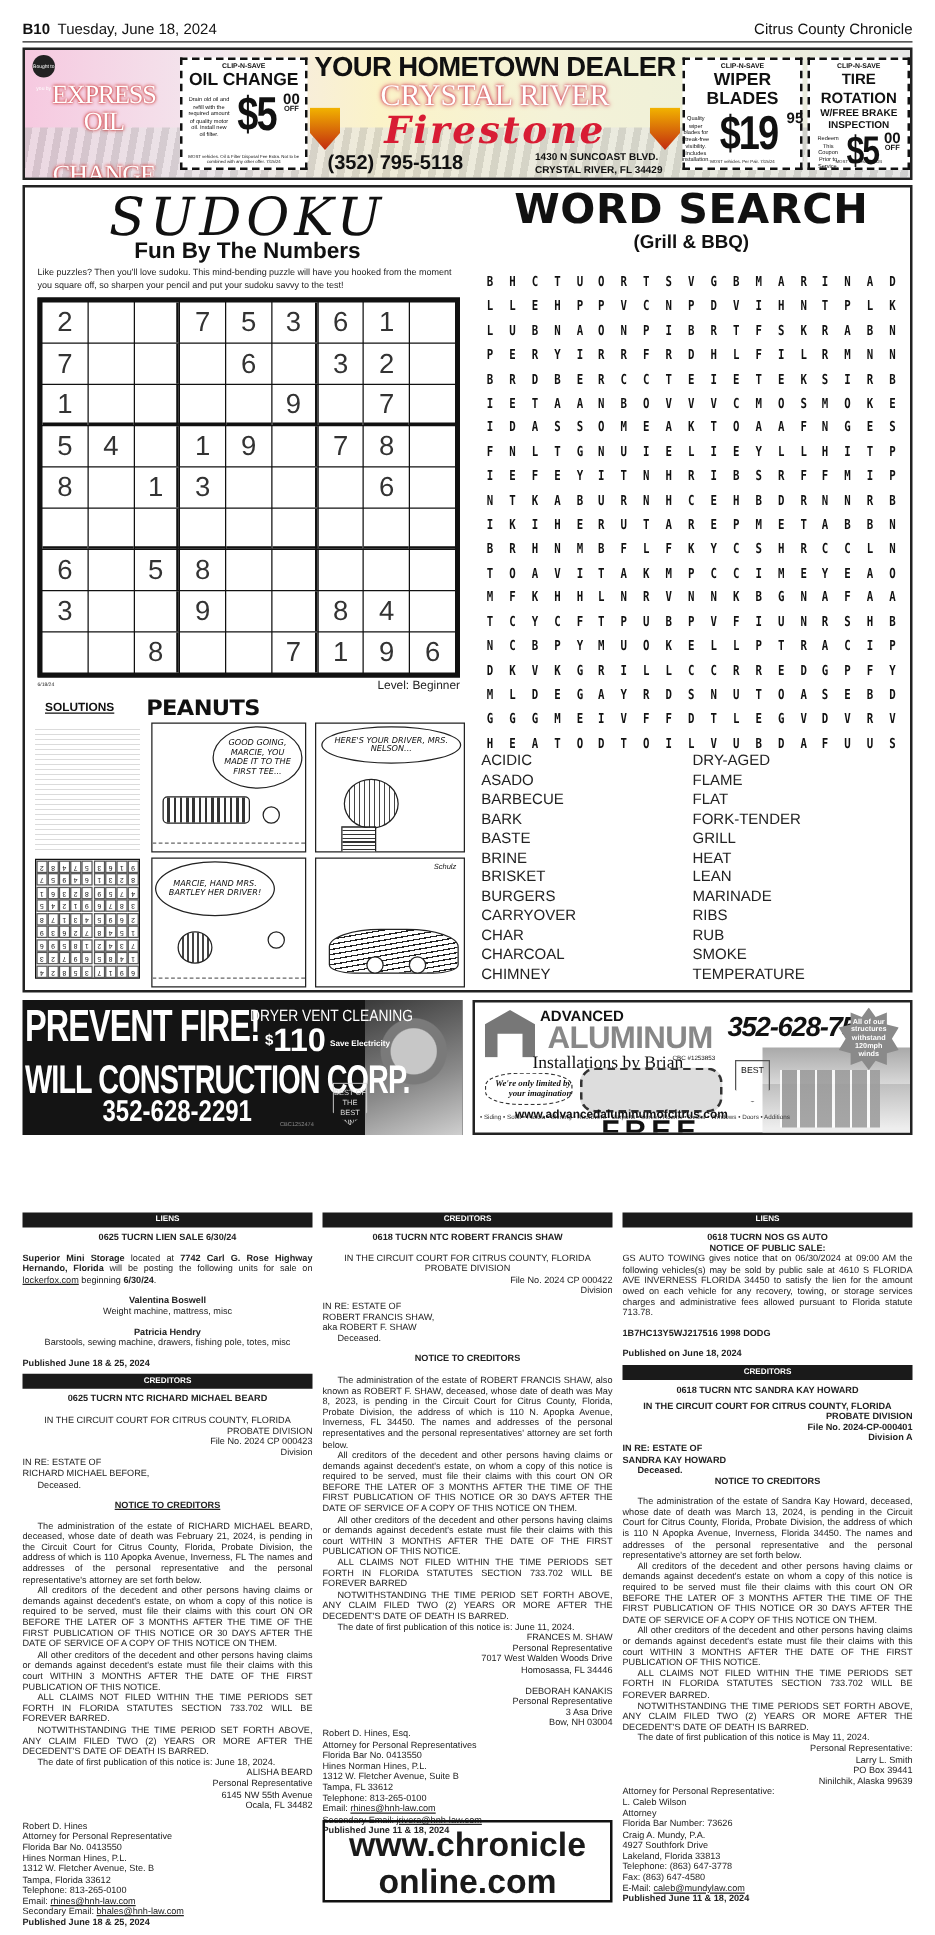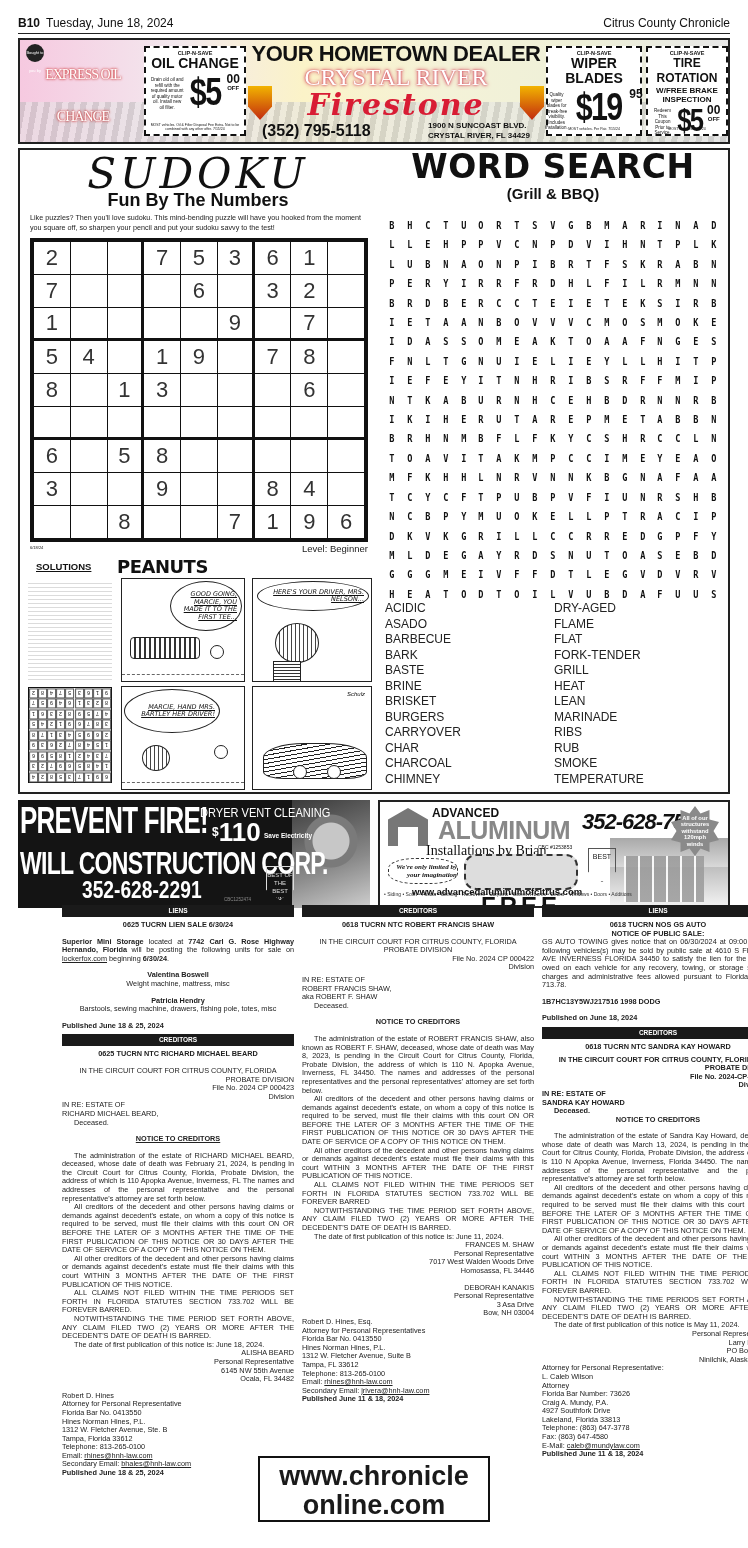--- a/index.html
+++ b/index.html
@@ -6,21 +6,21 @@
   body { width: 748px; height: 1548px; background: #fff; font-family: "Liberation Sans", sans-serif; color: #111; position: relative; overflow: hidden; }
   .abs { position: absolute; }
   
   .pagehead { left: 18px; top: 12px; width: 712px; height: 22px; display: flex; justify-content: space-between; align-items: center; font-size: 12px; font-family: "Liberation Sans Narrow", "Liberation Sans", sans-serif; border-bottom: 1.5px solid #222; }
   .pagehead b { margin-right: 6px; }
   
   .banner { left: 18px; top: 38px; width: 712px; height: 106px; border: 2px solid #222; background: linear-gradient(90deg, #f6c9e0 0%, #f3e8ee 22%, #fbf3c8 40%, #f4f2d8 60%, #eef0d8 80%, #e7e7e7 100%); overflow: hidden; }
   .banner .tires { position: absolute; left: 0; right: 0; bottom: 0; height: 40px; background: repeating-linear-gradient(100deg, #bbb 0 6px, #e4e4e4 6px 12px); opacity: .55; }
   .promo { position: absolute; left: 4px; top: 4px; width: 118px; text-align: center; z-index: 2; }
   .promo .badge { position: absolute; left: 2px; top: 0; width: 18px; height: 18px; border-radius: 50%; background: #222; color: #fff; font-size: 4px; line-height: 18px; }
-  .promo .l1 { font-family: "Liberation Serif", serif; color: #fff; font-size: 14px; line-height: 22px; margin-top: 20px; text-shadow: 0 0 2px #c33, 0 0 3px #c33; letter-spacing: -1px; }
+  .promo .l1 { font-family: "Liberation Serif", serif; color: #fff; font-size: 21px; line-height: 22px; margin-top: 20px; text-shadow: 0 0 2px #c33, 0 0 3px #c33; letter-spacing: -1px; }
   .coupon { position: absolute; top: 6px; height: 90px; border: 2px dashed #111; background: #fff; text-align: center; z-index: 2; }
   .coupon .clip { font-size: 5.5px; font-weight: bold; margin-top: 2px; }
   .coupon .ttl { font-weight: bold; font-size: 14px; line-height: 15px; }
   .coupon .sub { font-weight: bold; font-size: 8px; line-height: 9px; }
   .coupon .row { display: flex; align-items: flex-start; justify-content: center; gap: 2px; margin-top: 2px; }
   .coupon .fine { font-size: 4.5px; line-height: 5.5px; width: 34px; text-align: center; margin-top: 4px; }
   .coupon .big { font-weight: bold; font-size: 38px; line-height: 38px; letter-spacing: -2px; transform: scaleX(.8); }
   .coupon .cents { font-weight: bold; font-size: 12px; line-height: 12px; }
   .coupon .off { font-size: 6px; font-weight: bold; }
   .coupon .exp { font-size: 3.5px; position: absolute; bottom: 3px; left: 0; right: 0; }
@@ -42,21 +42,21 @@
   .sud-grid .cell.br { border-right: 2px solid #111; }
   .sud-grid .cell.bb { border-bottom: 2px solid #111; }
   .sud-code { left: 30px; top: 545px; font-size: 4px; }
   .sud-level { left: 250px; top: 543px; width: 118px; text-align: right; font-size: 9.5px; color: #222; }
   .sol-title { left: 36px; top: 561px; font-size: 9.5px; font-weight: bold; text-decoration: underline; }
   .ws-grid-sol { left: 28px; top: 580px; width: 84px; height: 100px; background: repeating-linear-gradient(0deg, #ccc 0 1px, #fff 1px 4px), repeating-linear-gradient(90deg, #ccc 0 1px, transparent 1px 4px); opacity: .7; }
   .sud-sol { left: 28px; top: 687px; width: 84px; height: 96px; border: 1.5px solid #111; display: grid; grid-template-columns: repeat(9, 1fr); grid-template-rows: repeat(9, 1fr); }
   .sud-sol span { font-size: 5.5px; display: flex; align-items: center; justify-content: center; border: 0.5px solid #555; transform: rotate(180deg); }
   .peanuts-logo { left: 117px; top: 556px; font-size: 18px; font-weight: bold; font-family: "DejaVu Sans", sans-serif; letter-spacing: -0.5px; transform: scaleY(.95); }
   .panel { position: absolute; border: 1.5px solid #222; background: #fff; overflow: hidden; }
-  .bubble { position: absolute; border: 1.2px solid #222; border-radius: 50%; font-family: "DejaVu Sans", sans-serif; font-size: 6.5px; line-height: 7.5px; text-align: right; display: flex; align-items: center; justify-content: center; padding: 4px; font-style: italic; text-decoration: underline; }
+  .bubble { position: absolute; border: 1.2px solid #222; border-radius: 50%; font-family: "DejaVu Sans", sans-serif; font-size: 6.5px; line-height: 7.5px; text-align: center; display: flex; align-items: center; justify-content: center; padding: 4px; font-style: italic; }
   .ground { position: absolute; left: 0; right: 0; bottom: 6px; border-top: 1px dashed #666; }
   .fig { position: absolute; background: #fff; border: 1.3px solid #222; }
   
   .ws-title { left: 378px; top: 149px; width: 350px; text-align: center; font-family: "DejaVu Sans", sans-serif; font-weight: bold; font-size: 33px; letter-spacing: 0.5px; line-height: 36px; }
   .ws-sub { left: 378px; top: 185px; width: 350px; text-align: center; font-weight: bold; font-size: 15px; }
   .ws-grid { left: 383px; top: 216px; width: 340px; display: grid; grid-template-columns: repeat(19, 1fr); row-gap: 0; }
   .ws-grid span { font-family: "DejaVu Sans Mono", monospace; font-weight: bold; font-size: 11px; line-height: 19.4px; text-align: center; transform: scaleX(.78); }
   .ws-list { left: 385px; top: 601px; width: 340px; display: grid; grid-template-columns: 169px 171px; grid-auto-flow: column; grid-template-rows: repeat(12, 15.5px); }
   .ws-list span { font-size: 12px; color: #222; line-height: 15.5px; }
   
@@ -83,21 +83,21 @@
   .ad-al .photo::after { content: ""; position: absolute; left: 14px; top: 18px; width: 80px; height: 46px; background: repeating-linear-gradient(90deg, #fff 0 2px, #9a9a9a 2px 14px); opacity: .85; }
   .ad-al .imag { position: absolute; left: 8px; top: 56px; width: 70px; height: 26px; border: 1px dashed #333; border-radius: 40%; font-family: "Liberation Serif", serif; font-style: italic; font-weight: bold; font-size: 7px; text-align: right; line-height: 8px; padding-top: 4px; }
   .ad-al .free { position: absolute; left: 84px; top: 52px; width: 114px; height: 36px; border: 2px dashed #333; border-radius: 12px; background: #ddd; text-align: center; }
   .ad-al .free .f { font-weight: bold; font-size: 24px; line-height: 20px; letter-spacing: 4px; margin-top: 40px; }
   .ad-al .free .p { font-weight: bold; font-size: 7px; color: #333; }
   .ad-al .free .u { font-size: 4px; }
   .ad-al .best { position: absolute; left: 208px; top: 46px; width: 28px; height: 34px; border: 1px solid #555; font-size: 7px; text-align: center; clip-path: polygon(0 0, 100% 0, 100% 70%, 50% 100%, 0 70%); padding-top: 4px; }
   .ad-al .svc { position: absolute; left: 4px; top: 89px; font-size: 5px; color: #333; white-space: nowrap; }
   .ad-al .url { position: absolute; left: 32px; top: 84px; font-weight: bold; font-size: 9.5px; }
   
-  .col { position: absolute; top: 905px; font-size: 7.3px; line-height: 8.6px; color: #222; margin-left: 44px; }
+  .col { position: absolute; top: 970px; font-size: 7.3px; line-height: 8.6px; color: #222; }
   .col p { margin: 0; }
   .bar { background: #1a1a1a; color: #fff; font-weight: bold; font-size: 6.5px; text-align: center; height: 12px; line-height: 12px; margin-bottom: 4px; }
   .c { text-align: center; }
   .r { text-align: right; }
   .b { font-weight: bold; }
   .u { text-decoration: underline; }
   .j { text-align: justify; }
   .ind { text-indent: 12px; }
   .sp { height: 8px; }
   .sp4 { height: 4px; }
@@ -135,21 +135,21 @@
   </div>
 
   <div class="shield" style="left:228px;"></div>
   <div class="dealer">
     <div class="h">YOUR HOMETOWN DEALER</div>
     <div class="cr">CRYSTAL RIVER</div>
     <div class="fs">Firestone</div>
     <div class="bottom">
       <div class="ph">(352) 795-5118</div>
       <div class="addr">
-          <div>1900 N SUNCOAST BLVD.</div>
+          <div>1430 N SUNCOAST BLVD.</div>
           <div>CRYSTAL RIVER, FL 34429</div>
         </div>
     </div>
   </div>
   <div class="shield" style="left:500px;"></div>
 
   <div class="coupon" style="left:526px;width:96px;">
     <div class="clip">CLIP-N-SAVE</div>
     <div class="ttl">WIPER BLADES</div>
     <div class="row">
@@ -837,21 +837,21 @@
   <p class="b">Published June 18 &amp; 25, 2024</p>
   <div class="sp4"></div>
   <div class="bar">CREDITORS</div>
   <p class="c b">0625 TUCRN NTC RICHARD MICHAEL BEARD</p>
   <div class="sp"></div>
   <p class="c">IN THE CIRCUIT COURT FOR CITRUS COUNTY, FLORIDA</p>
   <p class="r">PROBATE DIVISION</p>
   <p class="r">File No. 2024 CP 000423</p>
   <p class="r">Division</p>
   <p>IN RE: ESTATE OF</p>
-  <p>RICHARD MICHAEL BEARD,</p>
+  <p>RICHARD MICHAEL BEFORE,</p>
   <p style="padding-left:12px;">Deceased.</p>
   <div class="sp"></div>
   <p class="c b u">NOTICE TO CREDITORS</p>
   <div class="sp"></div>
   <p class="j ind">The administration of the estate of RICHARD MICHAEL BEARD, deceased, whose date of death was February 21, 2024, is pending in the Circuit Court for Citrus County, Florida, Probate Division, the address of which is 110 Apopka Avenue, Inverness, FL The names and addresses of the personal representative and the personal representative's attorney are set forth below.</p>
   <p class="j ind">All creditors of the decedent and other persons having claims or demands against decedent's estate, on whom a copy of this notice is required to be served, must file their claims with this court ON OR BEFORE THE LATER OF 3 MONTHS AFTER THE TIME OF THE FIRST PUBLICATION OF THIS NOTICE OR 30 DAYS AFTER THE DATE OF SERVICE OF A COPY OF THIS NOTICE ON THEM.</p>
   <p class="j ind">All other creditors of the decedent and other persons having claims or demands against decedent's estate must file their claims with this court WITHIN 3 MONTHS AFTER THE DATE OF THE FIRST PUBLICATION OF THIS NOTICE.</p>
   <p class="j ind">ALL CLAIMS NOT FILED WITHIN THE TIME PERIODS SET FORTH IN FLORIDA STATUTES SECTION 733.702 WILL BE FOREVER BARRED.</p>
   <p class="j ind">NOTWITHSTANDING THE TIME PERIOD SET FORTH ABOVE, ANY CLAIM FILED TWO (2) YEARS OR MORE AFTER THE DECEDENT'S DATE OF DEATH IS BARRED.</p>
   <p class="ind">The date of first publication of this notice is: June 18, 2024.</p>

